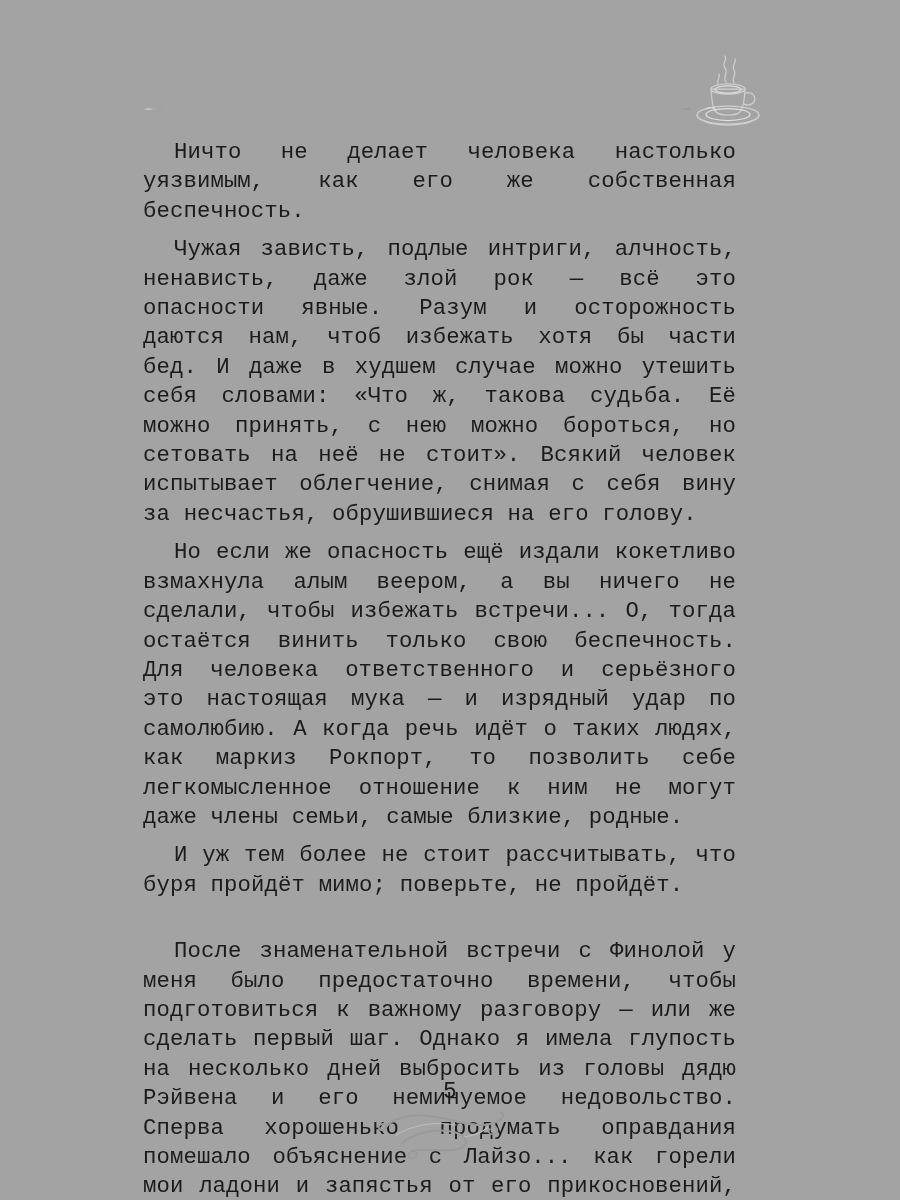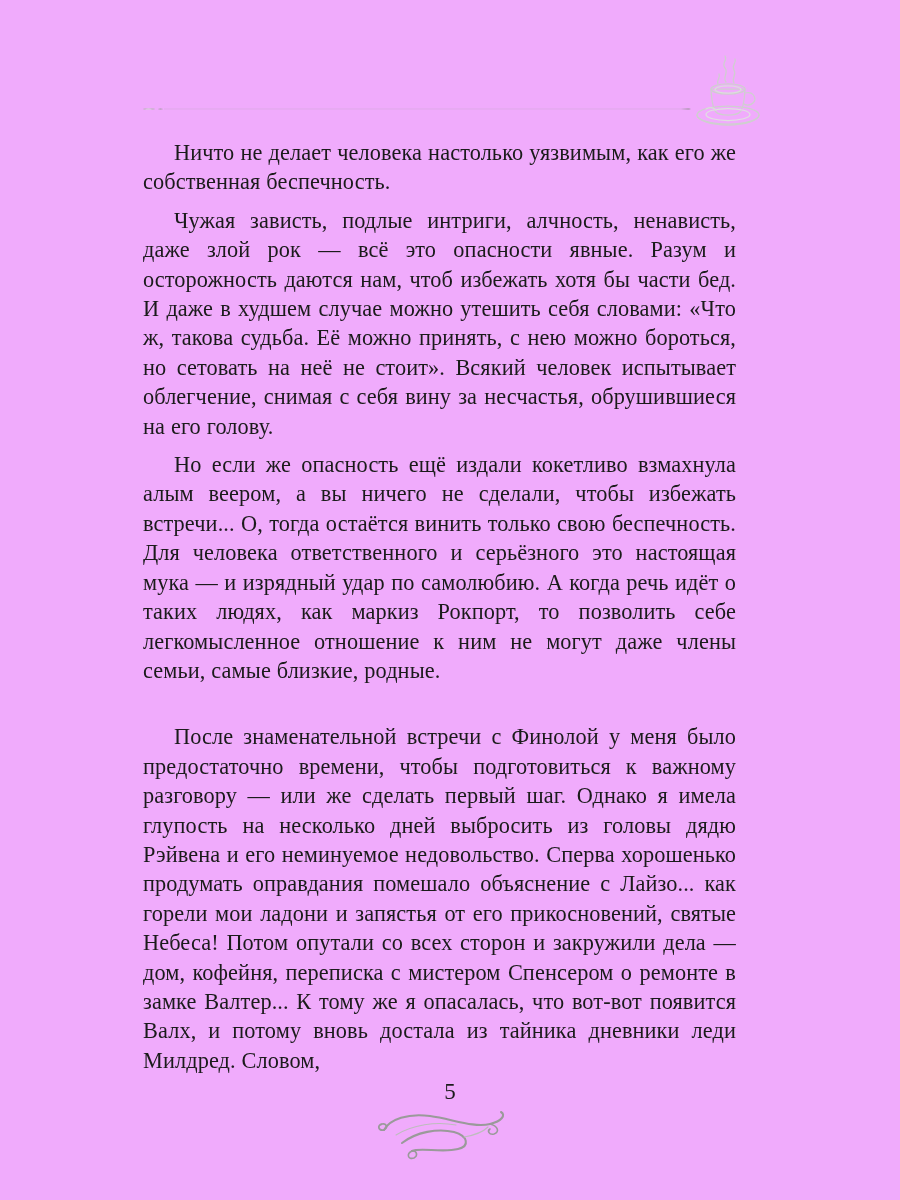--- a/index.html
+++ b/index.html
@@ -5,23 +5,23 @@
 <style>
   html, body {
     margin: 0;
     padding: 0;
     background: #ffffff;
   }
   .page {
     position: relative;
     width: 900px;
     height: 1200px;
-    background: #f0abfc;
+    background: #a3a3a3;
     overflow: hidden;
-    font-family: Liberation Serif, serif;
+    font-family: Liberation Mono, monospace;
     color: #1b1b1b;
   }
 
   
   .header-band {
     position: absolute;
     left: 0;
     top: 0;
     width: 900px;
     height: 130px;
@@ -150,20 +150,21 @@
         </g>
       </svg>
     </div>
 
   </div>
 
   <div class="body-text">
     <p class="para">Ничто не делает человека настолько уязвимым, как его же собственная беспечность.</p>
     <p class="para">Чужая зависть, подлые интриги, алчность, ненависть, даже злой рок — всё это опасности явные. Разум и осторожность даются нам, чтоб избежать хотя бы части бед. И даже в худшем случае можно утешить себя словами: «Что ж, такова судьба. Её можно принять, с нею можно бороться, но сетовать на неё не стоит». Всякий человек испытывает облегчение, снимая с себя вину за несчастья, обрушившиеся на его голову.</p>
     <p class="para">Но если же опасность ещё издали кокетливо взмахнула алым веером, а вы ничего не сделали, чтобы избежать встречи... О, тогда остаётся винить только свою беспечность. Для человека ответственного и серьёзного это настоящая мука — и изрядный удар по самолюбию. А когда речь идёт о таких людях, как маркиз Рокпорт, то позволить себе легкомысленное отношение к ним не могут даже члены семьи, самые близкие, родные.</p>
+    <p class="para">И уж тем более не стоит рассчитывать, что буря пройдёт мимо; поверьте, не пройдёт.</p>
     <p class="para">После знаменательной встречи с Финолой у меня было предостаточно времени, чтобы подготовиться к важному разговору — или же сделать первый шаг. Однако я имела глупость на несколько дней выбросить из головы дядю Рэйвена и его неминуемое недовольство. Сперва хорошенько продумать оправдания помешало объяснение с Лайзо... как горели мои ладони и запястья от его прикосновений, святые Небеса! Потом опутали со всех сторон и закружили дела — дом, кофейня, переписка с мистером Спенсером о ремонте в замке Валтер... К тому же я опасалась, что вот-вот появится Валх, и потому вновь достала из тайника дневники леди Милдред. Словом,</p>
   </div>
 
   <div class="footer">
     <div class="page-number">5</div>
     <div class="footer-flourish">
       <svg viewBox="0 0 164 62" aria-hidden="true">
         <g fill="none" stroke="#9a9a9a" stroke-linecap="round" stroke-linejoin="round">
 
           <path d="M16 26 C22 15 40 9 62 12 C84 15 106 24 122 20 C134 17 138 11 133 8" stroke-width="2.1"></path>

